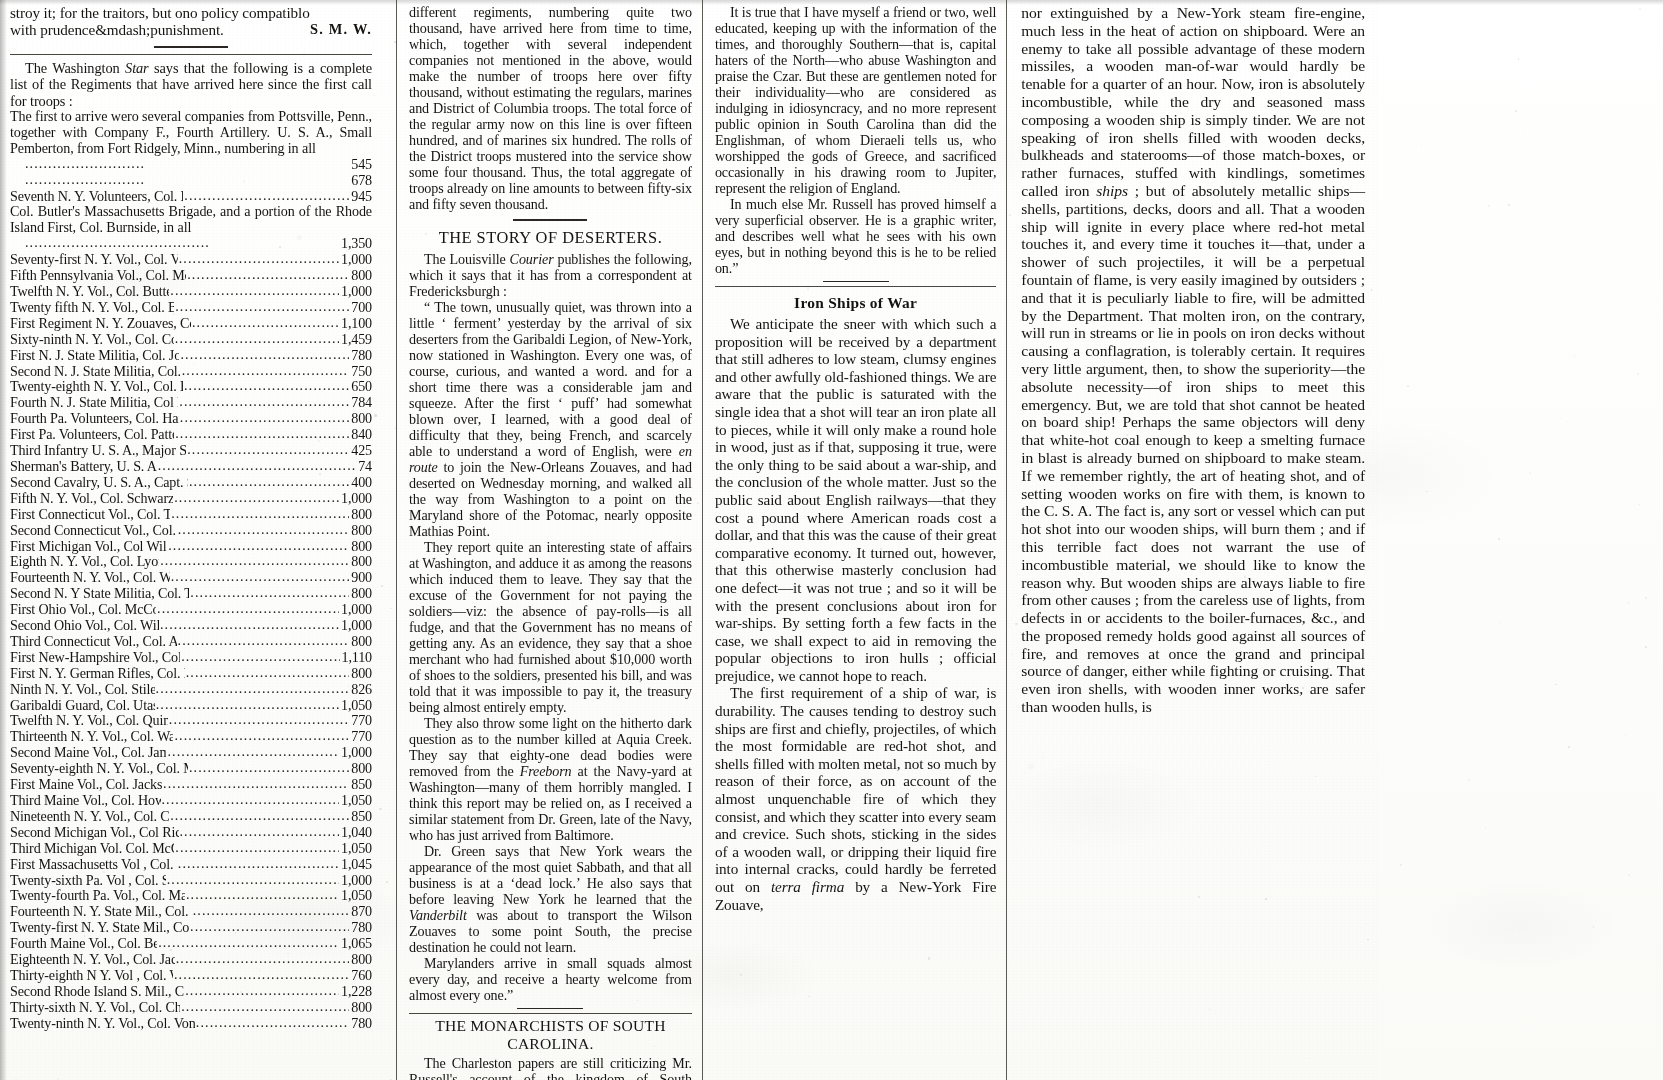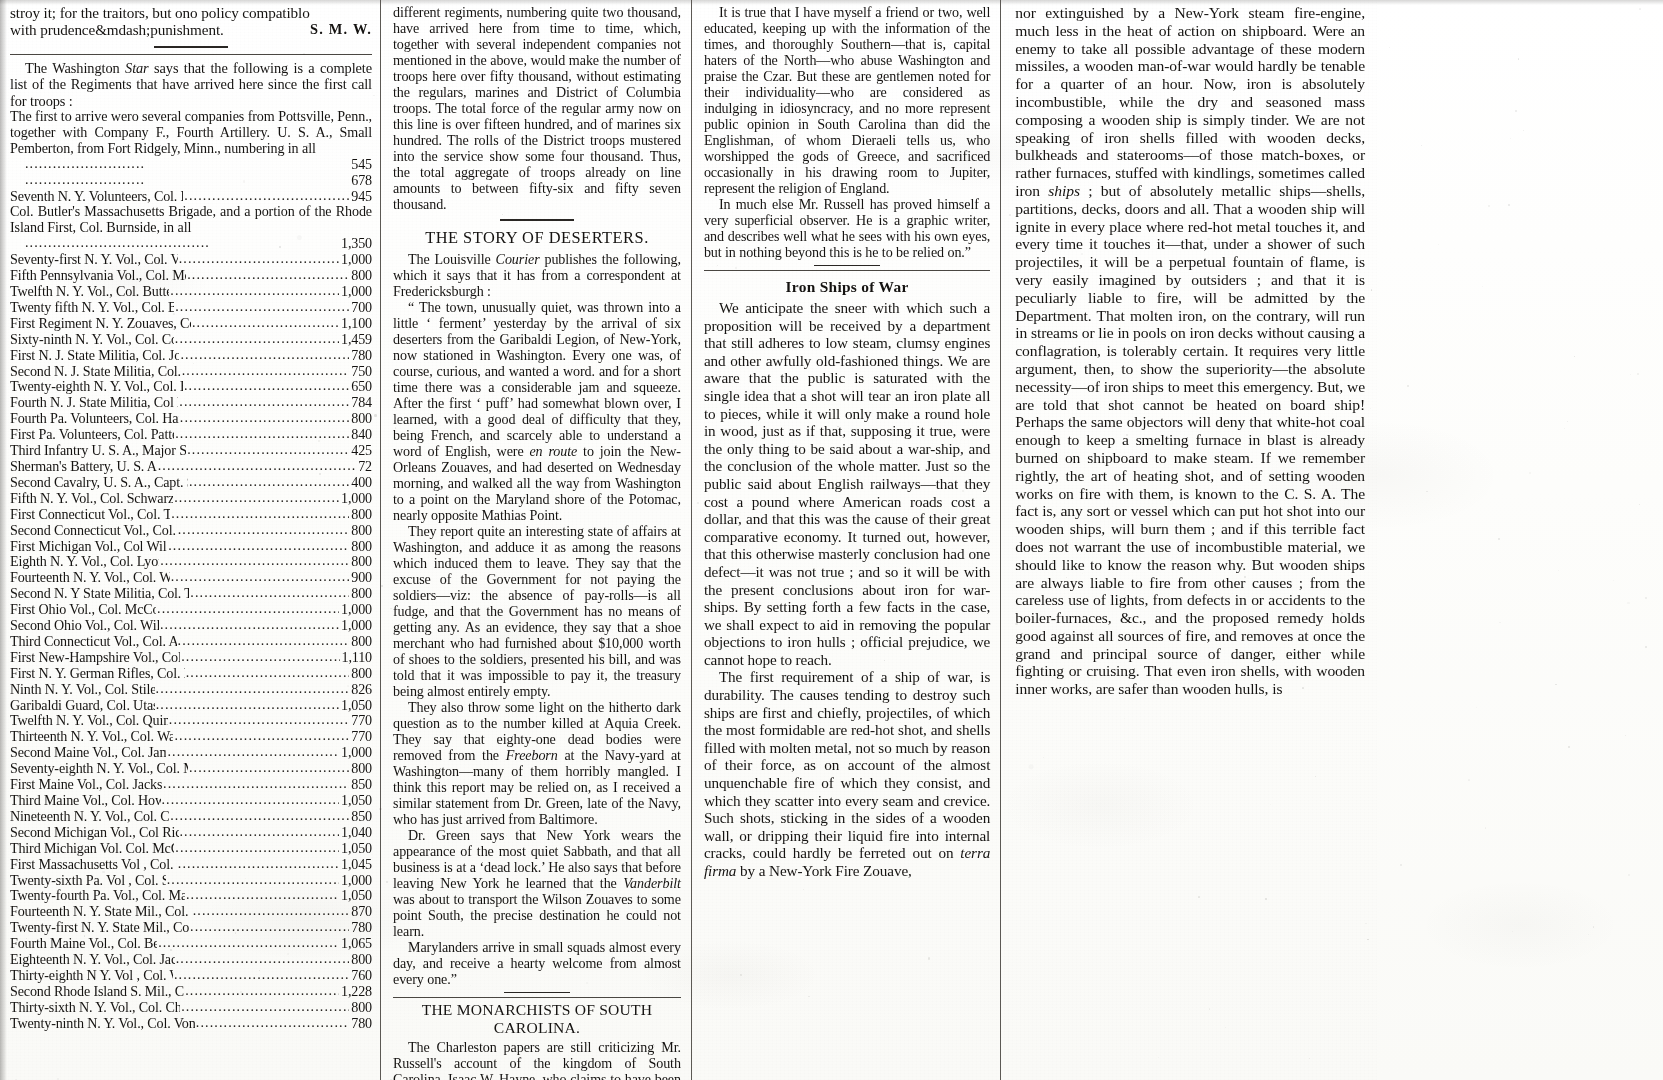--- a/index.html
+++ b/index.html
@@ -12,21 +12,21 @@
       radial-gradient(circle at 62% 71%, rgba(0,0,0,0.022) 0 2px, transparent 3px),
       linear-gradient(180deg,#ffffff 0%,#fdfdfb 45%,#fafaf7 100%);
   }
   #page{position:relative;width:1377px;height:1080px;}
 
   
   .cols{display:flex;height:1080px;}
   .col{position:relative;box-sizing:border-box;}
   .col + .col{border-left:1px solid #5d5a55;}
   .col.c1{width:380px;padding:4px 8px 0 10px;}
-  .col.c2{width:400px;padding:4px 10px 12px 12px;}
+  .col.c2{width:400px;padding:4px 10px 12px 12px;margin-left:16px;}
   .col.c3{width:398px;padding:4px 10px 0 12px;}
   .col.c4{width:485px;padding:4px 12px 0 14px;}
 
   
   .p{
     font-size:14.1px;line-height:16.0px;text-align:justify;
     margin:0 0 0 0;letter-spacing:-0.1px;
     font-family:"Liberation Serif","DejaVu Serif",serif;
   }
   .p.ind{text-indent:15px;}
@@ -185,21 +185,21 @@
               <span class="num">840</span>
             </div>
             <div class="row">
               <span class="nm">Third Infantry U. S. A., Major Sheppard</span>
               <span class="dots">............................................</span>
               <span class="num">425</span>
             </div>
             <div class="row">
               <span class="nm">Sherman's Battery, U. S. A.</span>
               <span class="dots">............................................</span>
-              <span class="num">72</span>
+              <span class="num">74</span>
             </div>
             <div class="row">
               <span class="nm">Second Cavalry, U. S. A., Capt. Stattman</span>
               <span class="dots">............................................</span>
               <span class="num">400</span>
             </div>
             <div class="row">
               <span class="nm">Fifth N. Y. Vol., Col. Schwarzwalder</span>
               <span class="dots">............................................</span>
               <span class="num">1,000</span>

